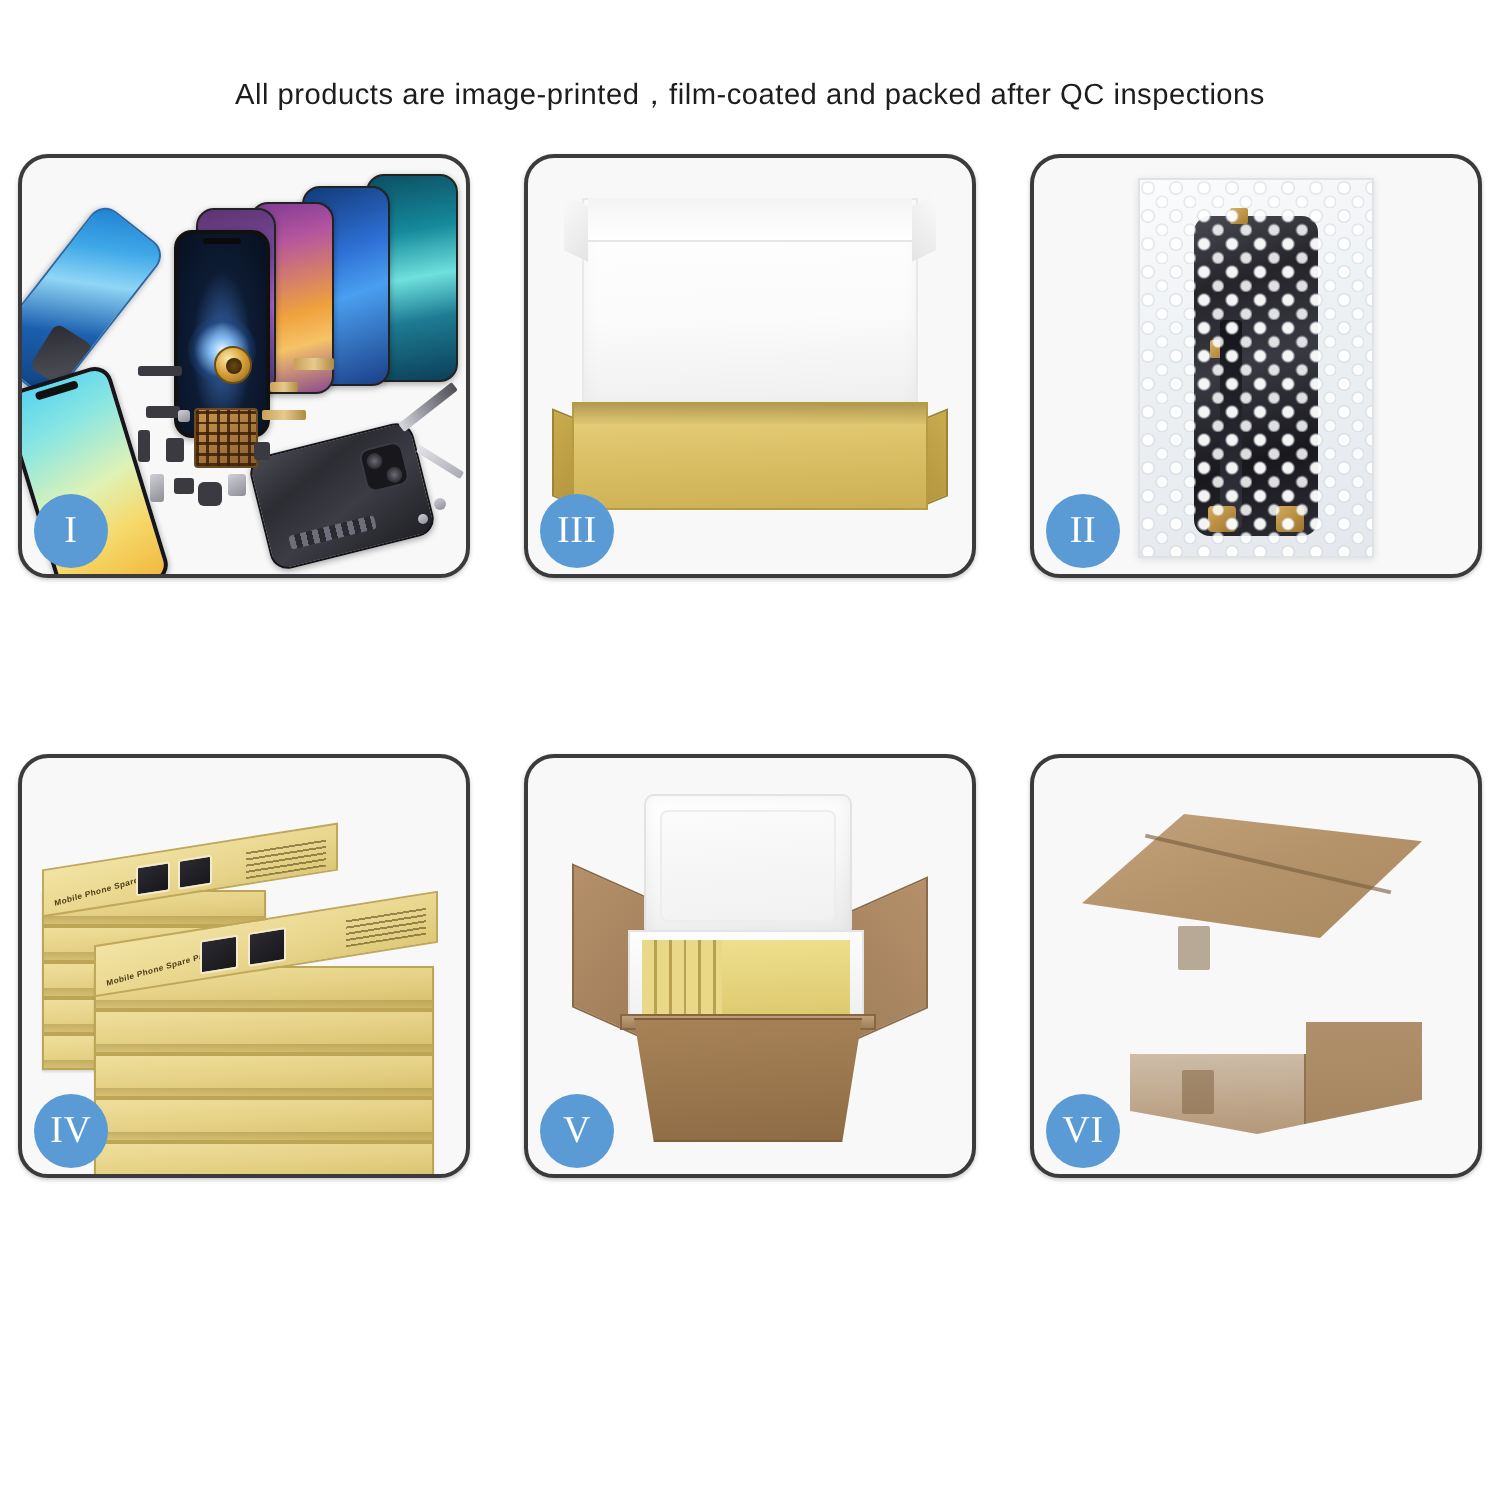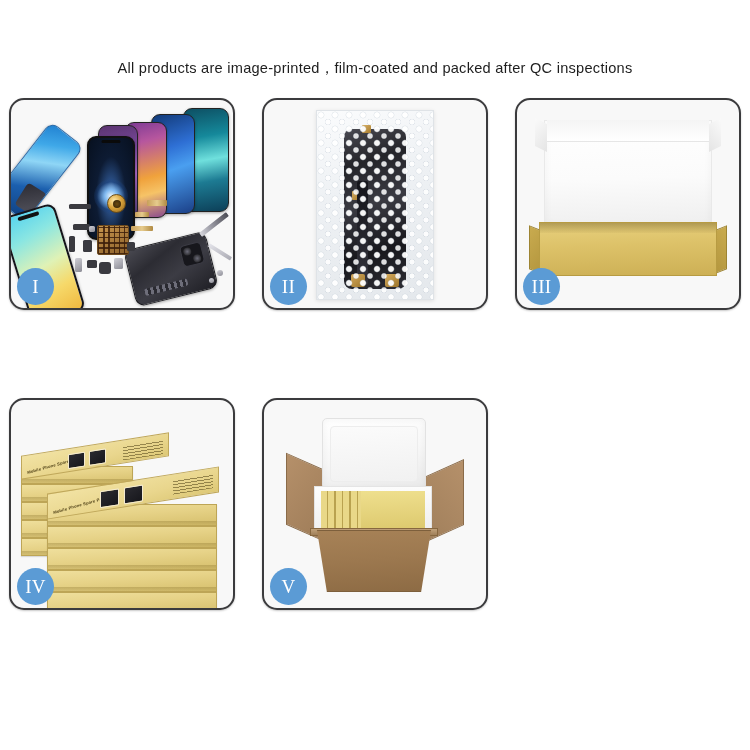--- a/index.html
+++ b/index.html
@@ -15,21 +15,21 @@
   #header { padding-top:38px; text-align:center; }
   #title {
     font-size:35px;
     font-weight:700;
     letter-spacing:2.1px;
     color:#151515;
     line-height:1.06;
     white-space:nowrap;
   }
   #subtitle {
-    margin-top:21px;
+    margin-top:0;
     font-size:14.6px;
     color:#1d1d1d;
     letter-spacing:0.25px;
     white-space:nowrap;
   }
 
   
   #grid {
     margin:20px auto 0;
     width:738px;
@@ -468,50 +468,50 @@
       <div class="prt" style="left:116px;top:142px;width:8px;height:9px;"></div>
       <div class="prt silver" style="left:78px;top:126px;width:6px;height:6px;"></div>
       <div class="prt screwdriver" style="left:186px;top:122px;width:34px;height:5px;transform:rotate(-38deg);"></div>
       <div class="prt tweezer" style="left:196px;top:150px;width:26px;height:4px;transform:rotate(32deg);"></div>
       <div class="prt silver" style="left:206px;top:170px;width:6px;height:6px;border-radius:50%;"></div>
       <div class="prt silver" style="left:198px;top:178px;width:5px;height:5px;border-radius:50%;"></div>
     </div>
     <div class="badge">I</div>
   </div>
 
+  <div class="panel p3">
+    <div class="stage">
+      <div class="lid"></div>
+      <div class="lidfold"></div>
+      <div class="bubbleinner"></div>
+      <div class="boxside"></div>
+      <div class="boxside r"></div>
+      <div class="boxfront">
+        <div class="dark"></div>
+      </div>
+    </div>
+    <div class="badge">III</div>
+  </div>
+
   <div class="panel p2">
     <div class="stage">
       <div class="bagwrap">
         <div class="lcd">
           <div class="tab"></div>
           <div class="tab2"></div>
           <div class="flex"></div>
           <div class="conn l"></div>
           <div class="conn r"></div>
         </div>
         <div class="bubbles"></div>
       </div>
     </div>
     <div class="badge">II</div>
   </div>
 
-  <div class="panel p3">
-    <div class="stage">
-      <div class="lid"></div>
-      <div class="lidfold"></div>
-      <div class="bubbleinner"></div>
-      <div class="boxside"></div>
-      <div class="boxside r"></div>
-      <div class="boxfront">
-        <div class="dark"></div>
-      </div>
-    </div>
-    <div class="badge">III</div>
-  </div>
-
   <div class="panel p4">
     <div class="stage">
       <div class="stack">
         <div class="ybox s-bl bl1">
             <div class="edge"></div>
           </div>
         <div class="ybox s-bl bl2">
             <div class="edge"></div>
           </div>
         <div class="ybox s-bl bl3">
@@ -569,14 +569,27 @@
       <div class="contents">
         <div class="vset"></div>
         <div class="hset"></div>
       </div>
       <div class="cartonlipl"></div>
       <div class="cartonfront"></div>
     </div>
     <div class="badge">V</div>
   </div>
 
+  <div class="panel p6">
+    <div class="stage">
+      <div class="faceclip">
+        <div class="facefront"></div>
+        <div class="faceright"></div>
+      </div>
+      <div class="top"></div>
+      <div class="topseam"></div>
+      <div class="tape t1"></div>
+      <div class="tape t2"></div>
+    </div>
+    <div class="badge">VI</div>
+  </div>
 
 </div>
 
 </body></html>

